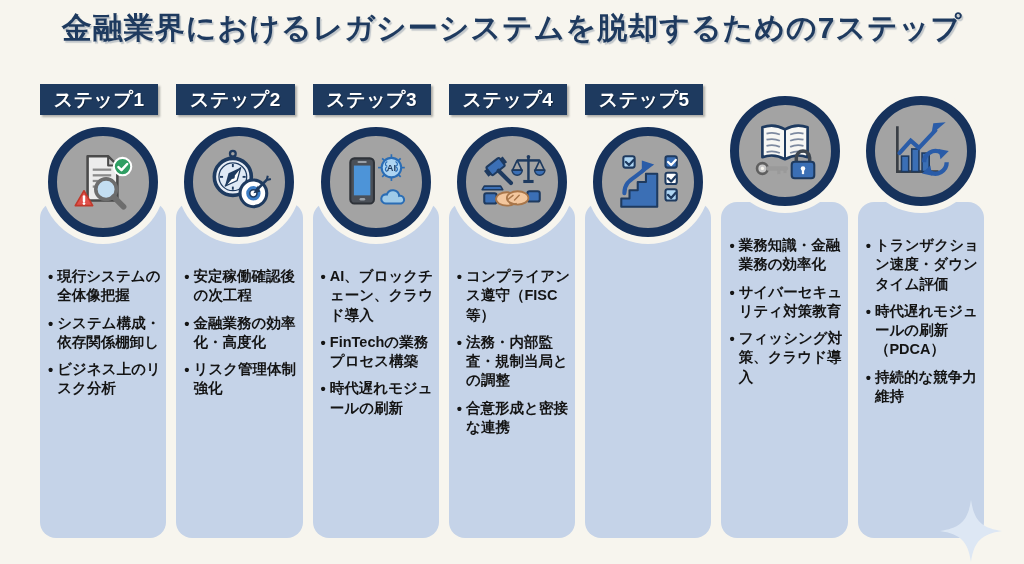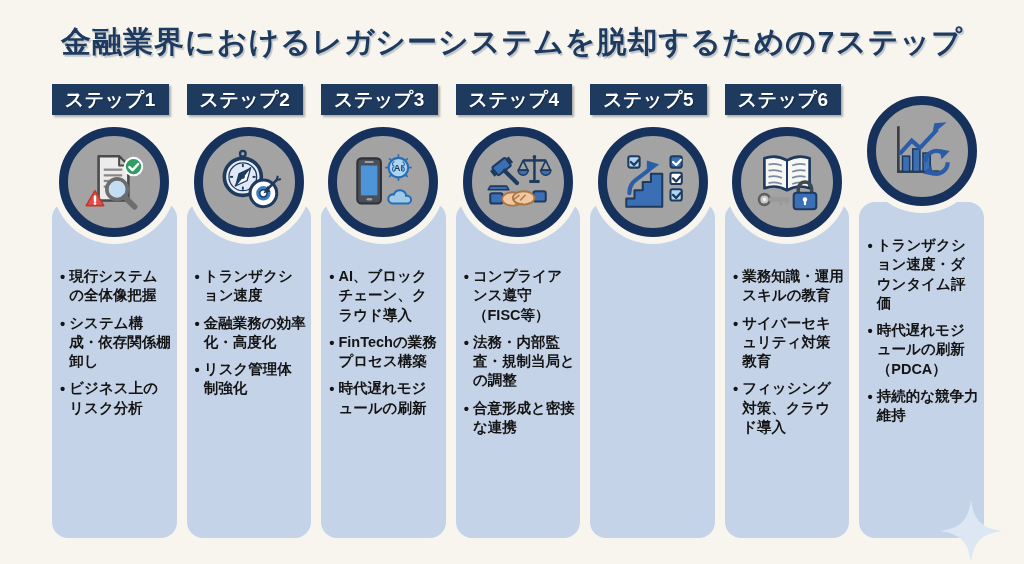--- a/index.html
+++ b/index.html
@@ -4,31 +4,30 @@
 <style>
   * { box-sizing: border-box; margin: 0; padding: 0; }
   html,body { width:1024px; height:564px; }
   body {
     position: relative;
     background: #f7f5ee;
     font-family: "Liberation Sans", "DejaVu Sans", sans-serif;
     overflow: hidden;
   }
   .title {
-    position: absolute; top: 22px; left: 0; width: 1024px;
+    position: absolute; top: 8px; left: 0; width: 1024px;
     text-align: center;
     font-size: 30px; font-weight: 800; letter-spacing: 1px;
     color: #1e3a5f;
     text-shadow: 1.5px 1.5px 1px rgba(30,58,95,0.25);
     white-space: nowrap;
-    font-family: Liberation Mono, monospace;
   }
   .columns {
     position: absolute; left: 40px; right: 40px; top: 84px; bottom: 26px;
-    display: flex; gap: 10px; margin-left: 12px;
+    display: flex; gap: 10px;
   }
   .column { position: relative; flex: 1; }
   .badge {
     position: relative; z-index: 3;
     width: calc(100% - 8px); height: 31px;
     background: #1e3a5f;
     display: flex; align-items: center; justify-content: center;
     box-shadow: 2px 2px 2px rgba(40,40,40,0.35);
   }
   .badge span {
@@ -146,21 +145,21 @@
         <circle cx="50" cy="47" r="8" fill="#3b7cc4" stroke="#ffffff" stroke-width="2"></circle>
         <circle cx="50" cy="47" r="3.5" fill="#ffffff" stroke="#1e3a5f" stroke-width="1.5"></circle>
         <line x1="52" y1="45" x2="63" y2="34" stroke="#1e3a5f" stroke-width="2.5"></line>
         <polygon points="50,47 56.5,45.5 54.5,39.5" fill="#1e3a5f"></polygon>
         <path d="M63 34l4-1M63 34l1-4" stroke="#1e3a5f" stroke-width="2" fill="none"></path>
       </svg>
     </div>
     <div class="bullets">
       <div class="bullet">
           <span class="dot"></span>
-          <span class="bullet-text">トランザクション速度</span>
+          <span class="bullet-text">安定稼働確認後の次工程</span>
         </div>
       <div class="bullet">
           <span class="dot"></span>
           <span class="bullet-text">金融業務の効率化・高度化</span>
         </div>
       <div class="bullet">
           <span class="dot"></span>
           <span class="bullet-text">リスク管理体制強化</span>
         </div>
     </div>
@@ -270,23 +269,20 @@
         <rect x="53" y="43" width="11" height="11" rx="2" fill="#aed5f2" stroke="#1e3a5f" stroke-width="2"></rect>
         <path d="M55.5 48.5l3 3 4.5-5" stroke="#1e3a5f" stroke-width="2.2" fill="none" stroke-linecap="round" stroke-linejoin="round"></path>
         <path d="M10 60v-8h8v-8h8v-8h8v-8h11v32z" fill="#3b6fb5" stroke="#1e3a5f" stroke-width="2" stroke-linejoin="round"></path>
         <path d="M13 47c0-13 10-14 19-23" fill="none" stroke="#2a5ca8" stroke-width="4" stroke-linecap="round"></path>
         <polygon points="30,28 42,19 30,15" fill="#2a5ca8"></polygon>
       </svg>
     </div>
   </div>
 
   <div class="column">
-    <div class="badge">
-        <span>ステップ6</span>
-      </div>
     <div class="panel"></div>
     <div class="circle">
       <svg width="74" height="74" viewBox="0 0 72 72">
         <path d="M36 15c-7-4-15-4.5-22-2v29c7-2.5 15-2 22 2 7-4 15-4.5 22-2V13c-7-2.5-15-2-22 2z" fill="#f7f7f4" stroke="#1e3a5f" stroke-width="2.6" stroke-linejoin="round"></path>
         <path d="M36 15v29" stroke="#1e3a5f" stroke-width="2"></path>
         <path d="M18 19c4-1 9-0.8 13 1M18 25c4-1 9-0.8 13 1M18 31c4-1 9-0.8 13 1M18 37c4-1 9-0.8 13 1" stroke="#7d8aa0" stroke-width="1.7" fill="none"></path>
         <path d="M54 19c-4-1-9-0.8-13 1M54 25c-4-1-9-0.8-13 1M54 31c-4-1-9-0.8-13 1M54 37c-4-1-9-0.8-13 1" stroke="#7d8aa0" stroke-width="1.7" fill="none"></path>
         <circle cx="14" cy="53" r="5.2" fill="#c9c9c9" stroke="#5f5f5f" stroke-width="2.6"></circle>
         <circle cx="14" cy="53" r="1.6" fill="#f7f5ee"></circle>
         <line x1="19.5" y1="53" x2="37" y2="53" stroke="#9a9a9a" stroke-width="4.2" stroke-linecap="round"></line>
@@ -294,21 +290,21 @@
         <line x1="36" y1="54" x2="36" y2="57.5" stroke="#9a9a9a" stroke-width="3"></line>
         <path d="M47 47v-4.5a6.5 6.5 0 0 1 13 0V47" fill="none" stroke="#3f4750" stroke-width="3.4"></path>
         <rect x="42.5" y="46.5" width="22" height="16" rx="3" fill="#3b6fb5" stroke="#1e3a5f" stroke-width="2"></rect>
         <circle cx="53.5" cy="53" r="2.2" fill="#ffffff"></circle>
         <line x1="53.5" y1="54.5" x2="53.5" y2="58.5" stroke="#ffffff" stroke-width="2.2"></line>
       </svg>
     </div>
     <div class="bullets">
       <div class="bullet">
           <span class="dot"></span>
-          <span class="bullet-text">業務知識・運用スキルの教育</span>
+          <span class="bullet-text">業務知識・金融業務の効率化</span>
         </div>
       <div class="bullet">
           <span class="dot"></span>
           <span class="bullet-text">サイバーセキュリティ対策教育</span>
         </div>
       <div class="bullet">
           <span class="dot"></span>
           <span class="bullet-text">フィッシング対策、クラウド導入</span>
         </div>
     </div>

